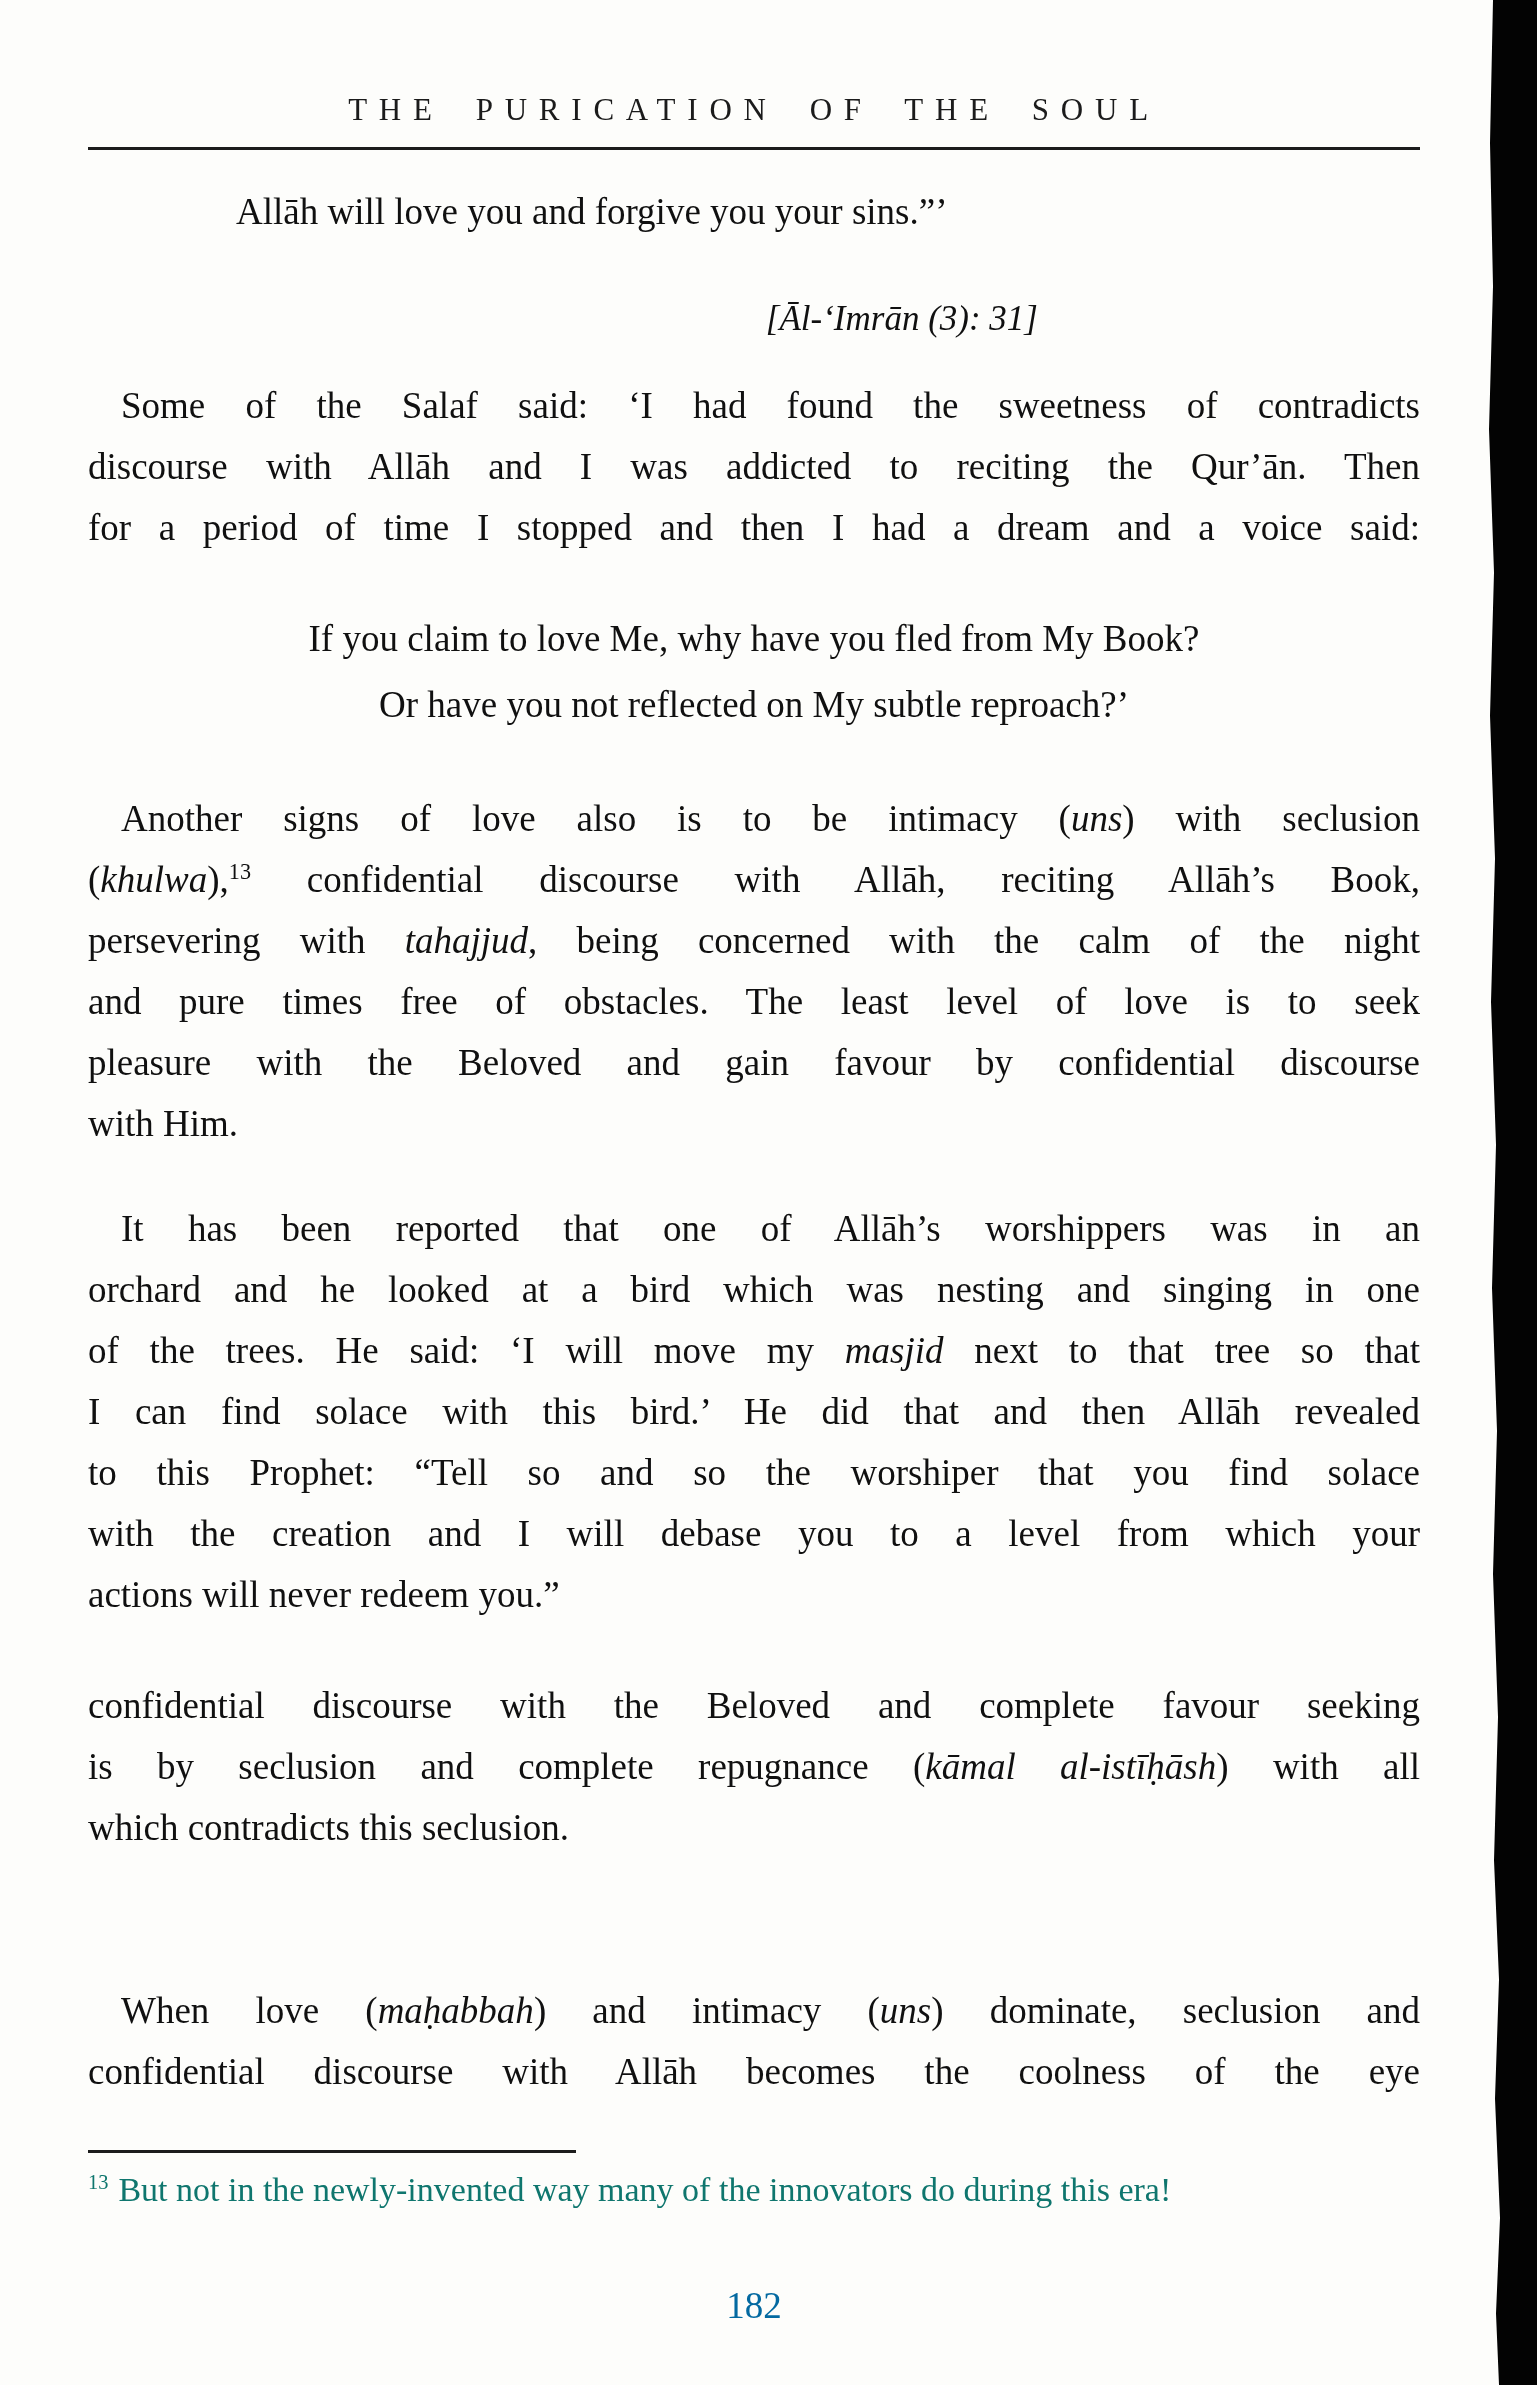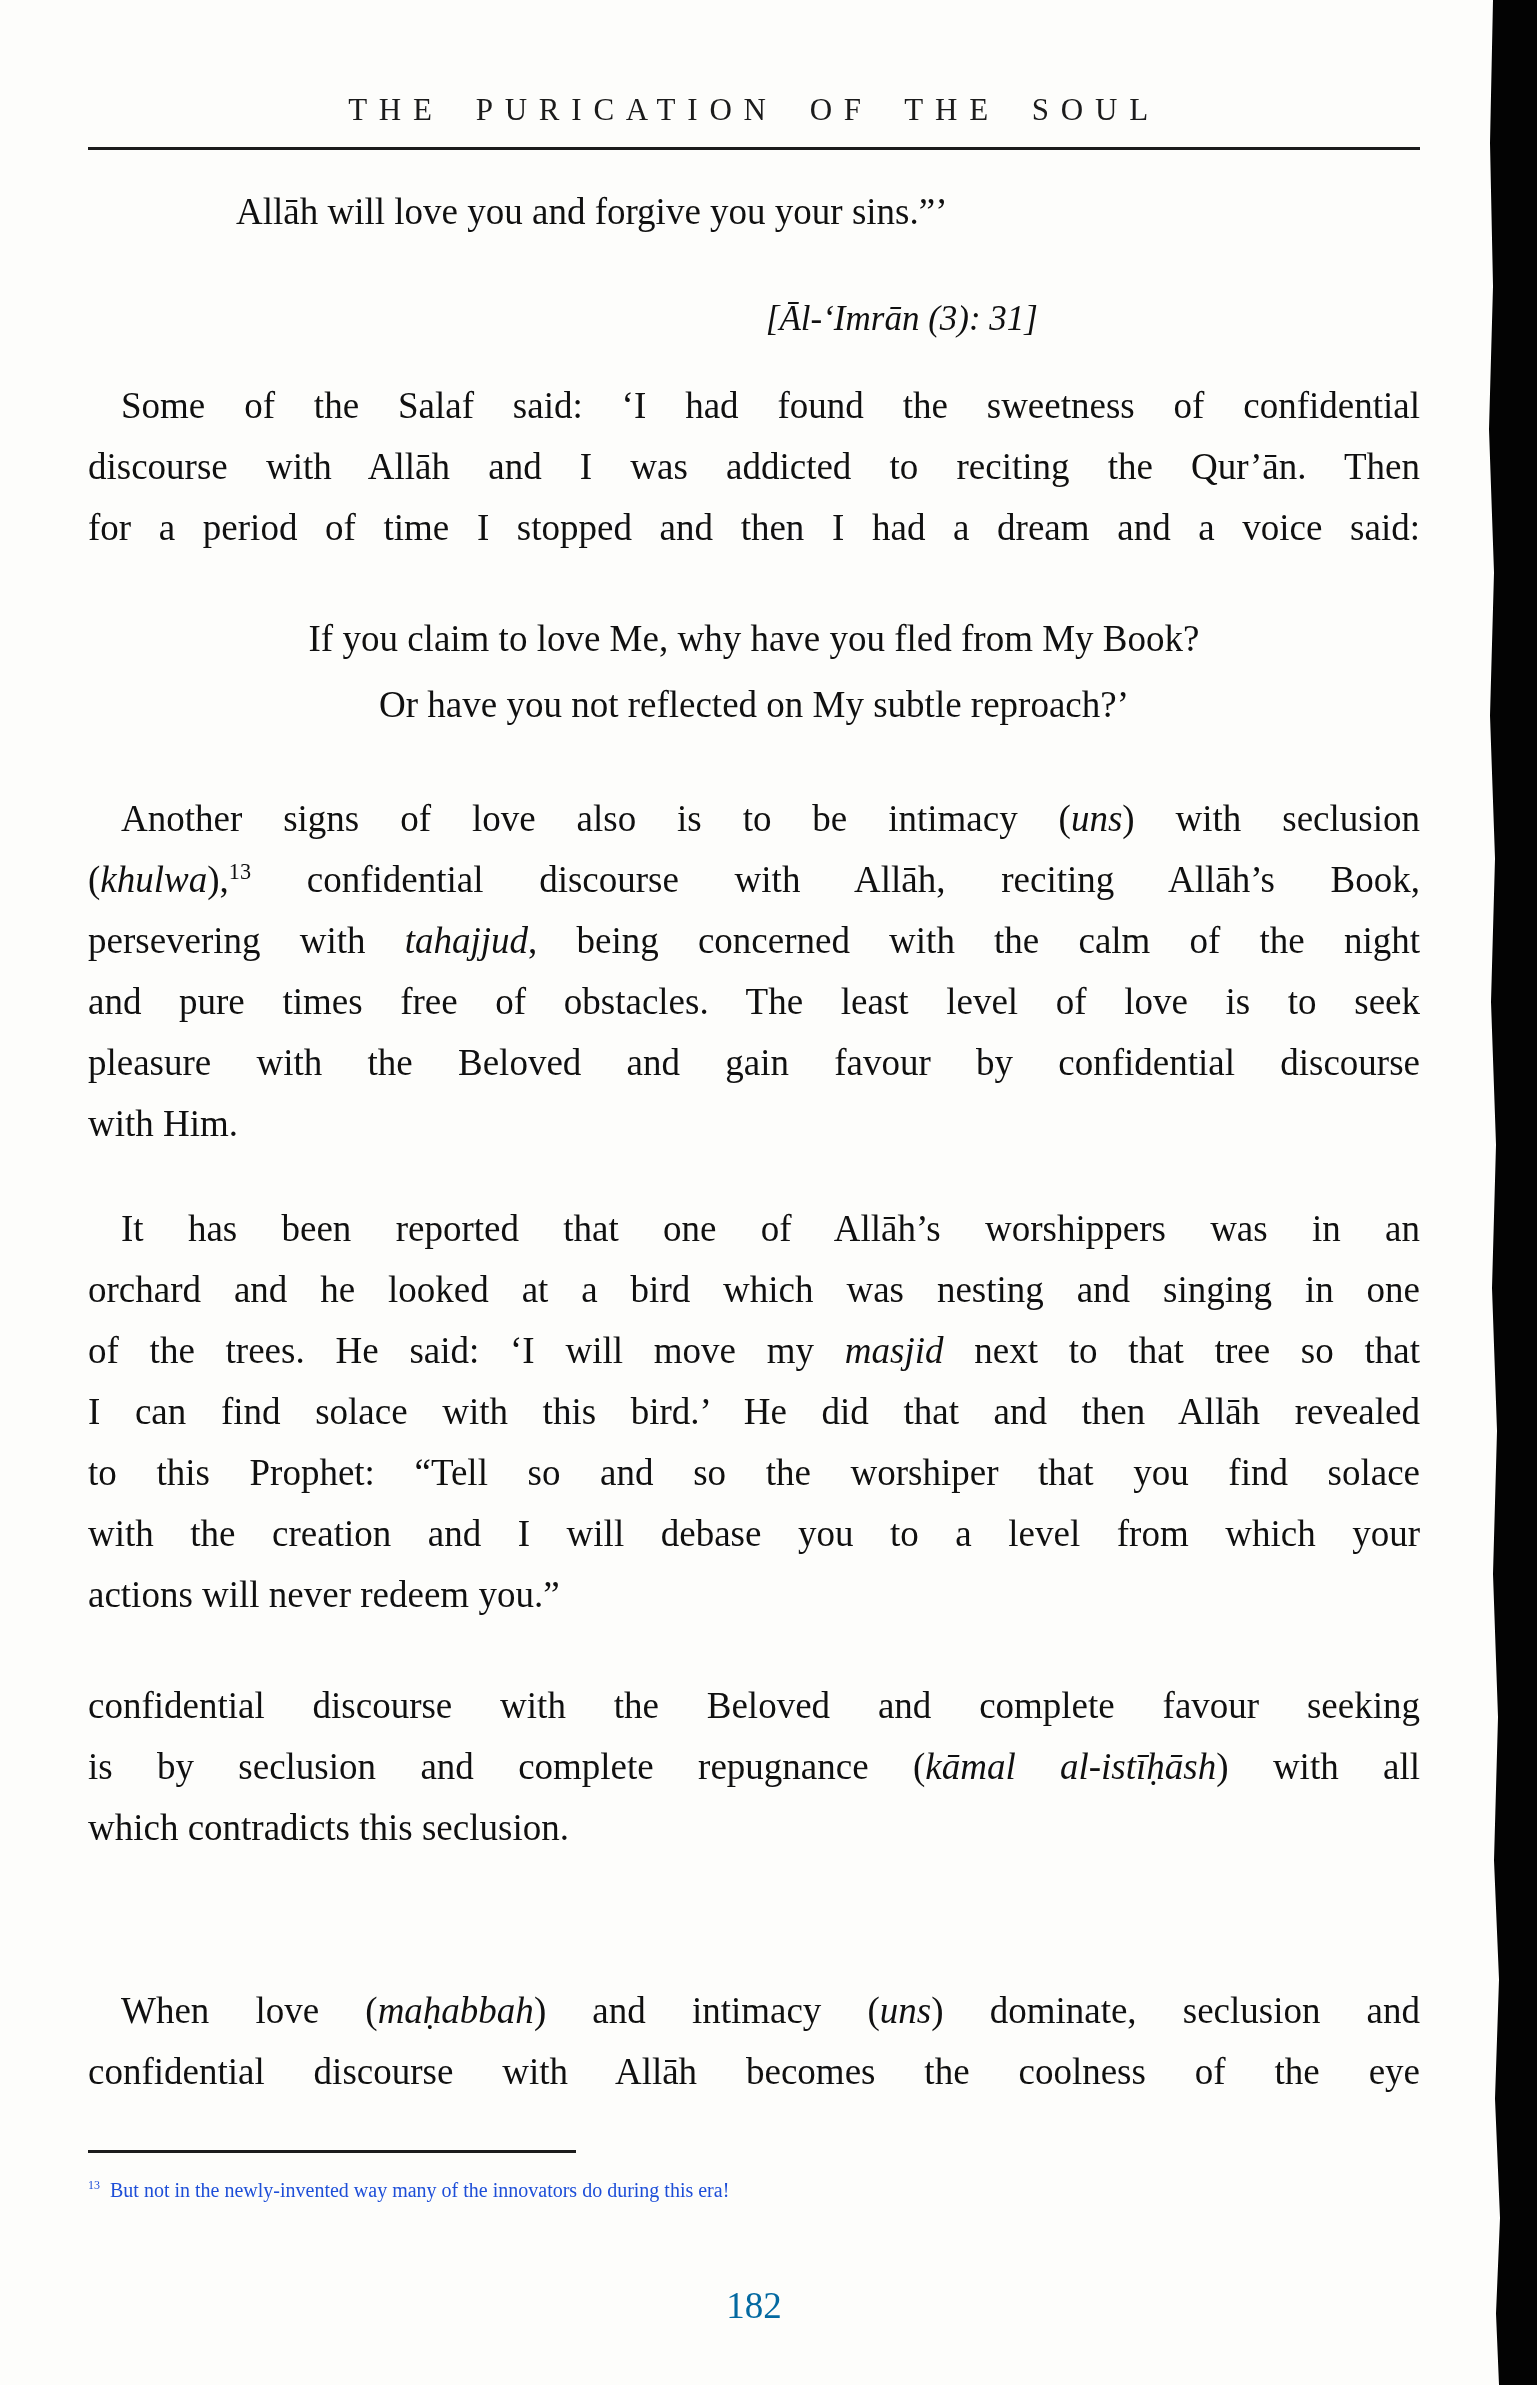--- a/index.html
+++ b/index.html
@@ -57,22 +57,22 @@
   .p3 { top: 1198px; }
   .p4 { top: 1675px; }
   .p5 { top: 1980px; }
   sup { font-size: 0.60em; vertical-align: super; line-height: 0; }
   .footnote-rule {
     position: absolute; top: 2150px; left: 0;
     width: 488px; height: 3px; background: #1c1c1c; border: none;
   }
   .footnote {
     position: absolute; top: 2170px; left: 0; width: 100%;
-    font-size: 20px; line-height: 40px;
-    color: #1d4ed8;
+    font-size: 34px; line-height: 40px;
+    color: #0f766e;
   }
   .footnote sup { margin-right: 10px; }
   .page-number {
     position: absolute; top: 2284px; left: 0; width: 100%;
     text-align: center; font-size: 37px; color: #0369a1;
   }
   .scan-edge {
     position: absolute; top: 0; right: 0;
     width: 50px; height: 100%;
     background: #030303;
@@ -94,21 +94,21 @@
     <div class="running-header">THE PURICATION OF THE SOUL</div>
 
     <div class="header-rule"></div>
 
     <div class="opening-quote">Allāh will love you and forgive you your sins.”’</div>
 
     <div class="citation">[Āl-‘Imrān (3): 31]</div>
 
     <div id="paragraphs">
         <div class="para p1">
-          <div class="line j indent"><span>Some of the Salaf said: ‘I had found the sweetness of confidential</span></div>
+          <div class="line j indent"><span>Some of the Salaf said: ‘I had found the sweetness of contradicts</span></div>
           <div class="line j"><span>discourse with Allāh and I was addicted to reciting the Qur’ān. Then</span></div>
           <div class="line j"><span>for a period of time I stopped and then I had a dream and a voice said:</span></div>
         </div>
         <div class="para quote pq">
           <div class="line"><span>If you claim to love Me, why have you fled from My Book?</span></div>
           <div class="line"><span>Or have you not reflected on My subtle reproach?’</span></div>
         </div>
         <div class="para p2">
           <div class="line j indent"><span>Another signs of love also is to be intimacy (</span><i>uns</i><span>) with seclusion</span></div>
           <div class="line j"><span>(</span><i>khulwa</i><span>),</span><sup>13</sup><span> confidential discourse with Allāh, reciting Allāh’s Book,</span></div>

